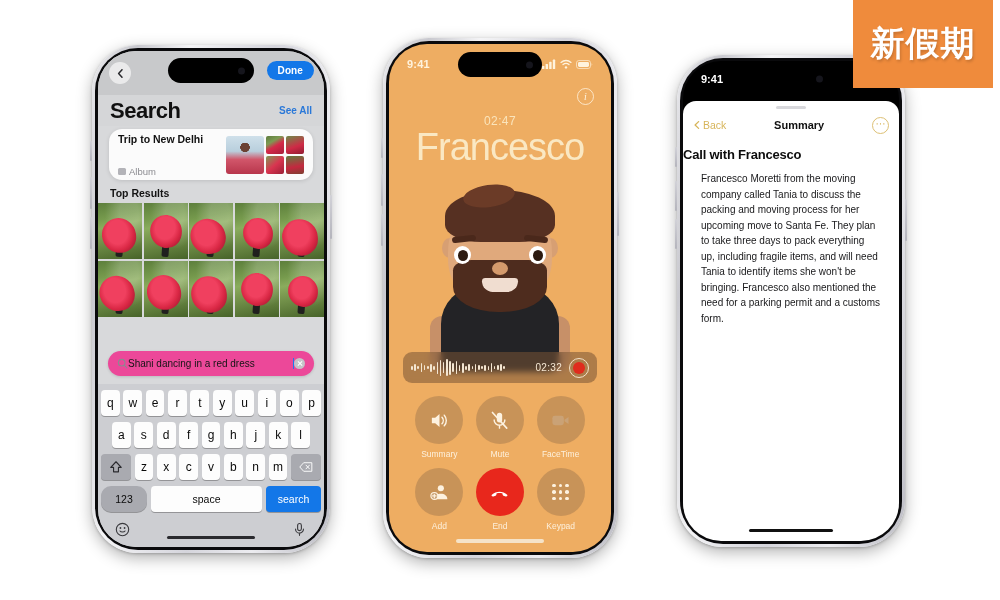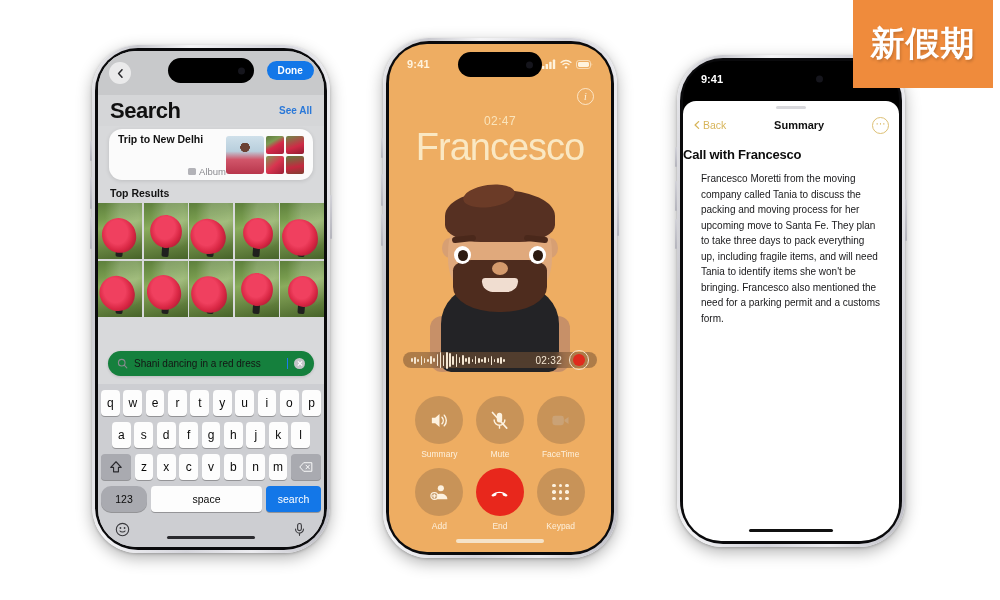--- a/index.html
+++ b/index.html
@@ -73,21 +73,21 @@
   .album-card {
     position: absolute; top: 78px; left: 11px; right: 11px; height: 51px;
     background: #fbfbfb; border-radius: 13px;
     display: flex; align-items: center; padding: 0 9px;
     box-shadow: 0 1px 4px rgba(0,0,0,.12);
   }
   .album-meta { flex: 1; }
   .album-name { font-size: 10.5px; font-weight: 700; color: #121212; }
   .album-sub {
     font-size: 9.5px; color: #8b8b90; margin-top: 21px;
-    display: flex; align-items: center; gap: 3px; justify-content: flex-end;
+    display: flex; align-items: center; gap: 3px;
   }
   .album-sub .bookicon {
     width: 8px; height: 7px; background: #b3b3b8; border-radius: 1.5px;
   }
   .album-thumbs { display: flex; gap: 2px; height: 38px; }
   .thumb-big {
     width: 38px; height: 38px; border-radius: 3px;
     background:
       radial-gradient(circle at 50% 30%, #6b4133 14%, transparent 15%),
       linear-gradient(180deg,#cfe0ea 0%,#b9cfdd 40%,#d1566a 62%,#b8364c 100%);
@@ -138,22 +138,22 @@
     background: #d7d8da; display: flex; align-items: center;
     justify-content: space-between; padding: 0 12px;
   }
   .results-count { font-size: 10px; font-weight: 700; color: #141414; }
   .results-right { display: flex; align-items: center; gap: 9px; }
   .results-select { font-size: 9.5px; color: #2a78d8; font-weight: 600; }
   .sort-ico { width: 11px; height: 11px; }
 
   .searchbar {
     position: absolute; top: 300px; left: 10px; right: 10px; height: 25px;
-    background: #15803d; border-radius: 13px;
-    display: flex; align-items: center; padding: 0 9px; gap: 6px;
+    background: #ec4899; border-radius: 13px;
+    display: flex; align-items: center; padding: 0 9px; gap: 0;
     box-shadow: 0 1px 3px rgba(0,0,0,.14);
   }
   .searchbar .mag { width: 11px; height: 11px; flex: none; }
   .search-val {
     flex: 1; font-size: 10px; color: #141414; white-space: nowrap;
     overflow: hidden; border-right: 1.2px solid #1d7bef; padding-right: 1px;
   }
   .clear-btn {
     width: 11px; height: 11px; border-radius: 50%; background: #c4c4c8;
     flex: none; position: relative;
@@ -274,21 +274,21 @@
     width: 94px; height: 52px; background: #4e2c1e;
     border-radius: 20% 20% 48% 48%;
   }
   .mj-mouth {
     position: absolute; top: 96px; left: 50%; transform: translateX(-50%);
     width: 36px; height: 14px; background: #f0ddd0; border-radius: 4px 4px 13px 13px;
     z-index: 3;
   }
 
   .rec-bar {
-    position: absolute; left: 14px; right: 14px; top: 308px; height: 16px;
+    position: absolute; left: 14px; right: 14px; top: 308px; height: 31px;
     background: rgba(120,84,52,.55); border-radius: 9px;
     display: flex; align-items: center; padding: 0 8px; gap: 7px;
     backdrop-filter: blur(3px);
   }
   .wave { flex: 1; height: 20px; display: flex; align-items: center; gap: 1.6px; }
   .wave i { display: block; width: 1.6px; background: #f4e6d2; border-radius: 1px; }
   .rec-time { font-size: 10px; color: #f6e8d4; letter-spacing: .3px; }
   .rec-dot {
     width: 20px; height: 20px; border-radius: 50%;
     border: 1.6px solid #f2e2cc; display: flex; align-items: center; justify-content: center;

